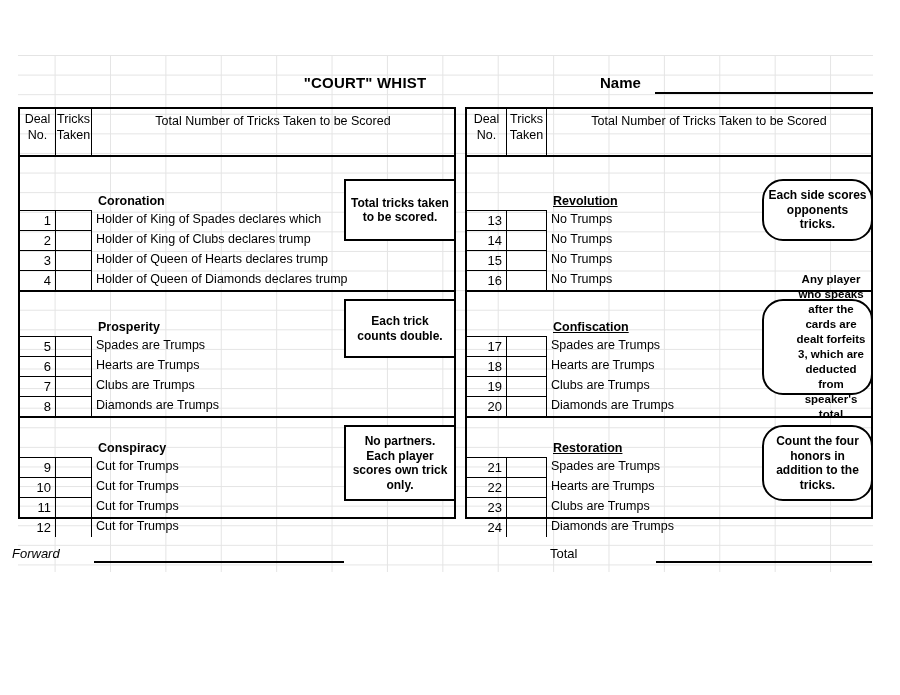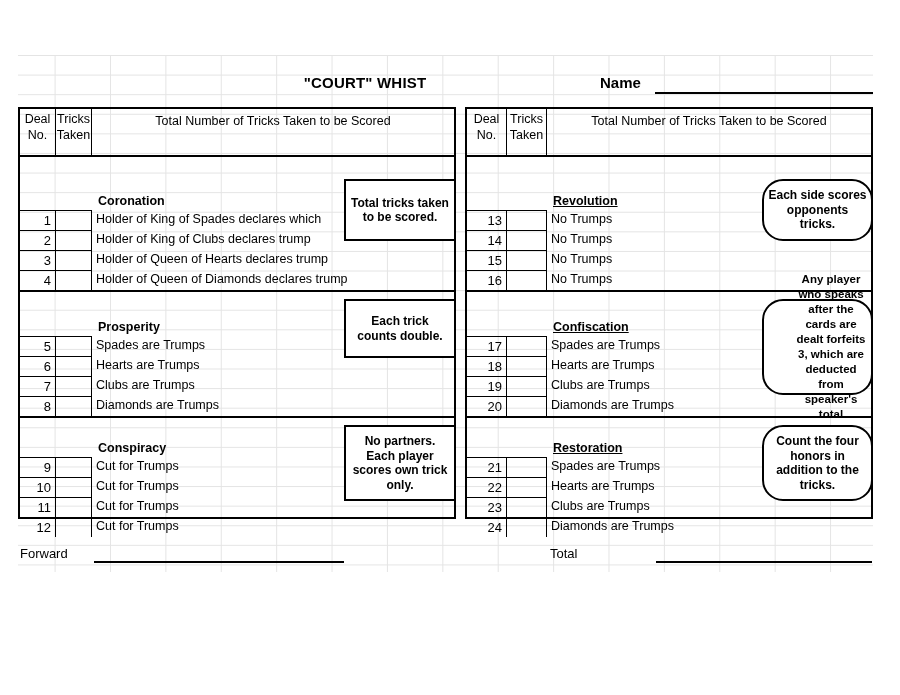--- a/index.html
+++ b/index.html
@@ -48,21 +48,21 @@
   .note { position: absolute; right: -2px; border: 2px solid #000; background: #fff;
     font-weight: bold; font-size: 12px; line-height: 14.5px; text-align: center;
     display: flex; align-items: center; justify-content: center; padding: 2px 4px; }
   .left  .note { left: 324px; }
   .right .note { left: 295px; border-radius: 21px; }
   .note-a { top: 22px; height: 62px; }
   .note-b { top: 7px;  height: 59px; }
   .note-c { top: 7px;  height: 76px; }
   .right .note-b { height: 96px; font-size: 11.5px; line-height: 15px; padding-left: 31px; }
 
-  .forward-label { position: absolute; left: 20px;  top: 546px; font-size: 13px; }
+  .forward-label { position: absolute; left: 12px;  top: 546px; font-size: 13px; font-style: italic; }
   .forward-line  { position: absolute; left: 94px;  top: 561px; width: 250px; border-top: 2px solid #000; }
   .total-label   { position: absolute; left: 550px; top: 546px; font-size: 13px; }
   .total-line    { position: absolute; left: 656px; top: 561px; width: 216px; border-top: 2px solid #000; }
 </style>
 </head>
 <body>
 
 <div class="grid-bg"></div>
 
 <div class="title">"COURT" WHIST</div>

